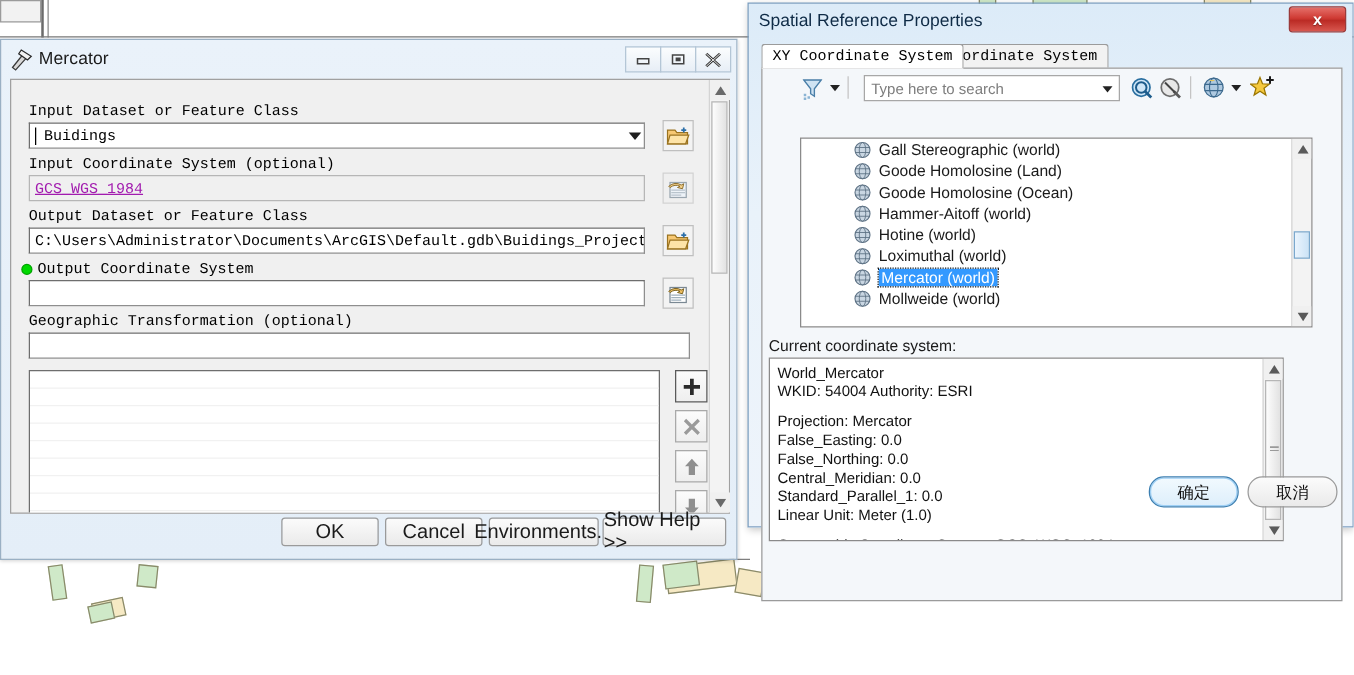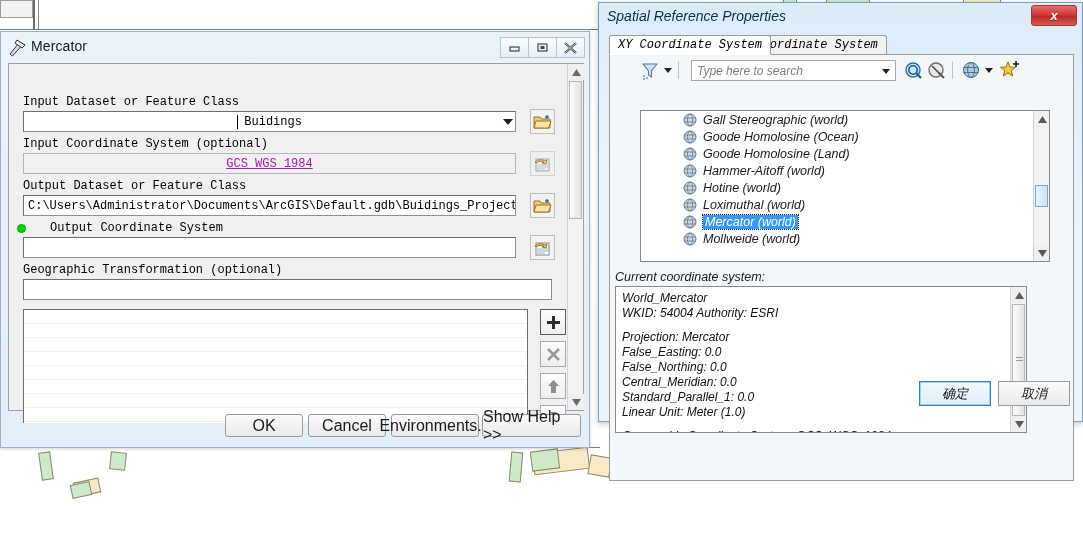--- a/index.html
+++ b/index.html
@@ -43,21 +43,21 @@
     width: 29px; height: 21px; border: 1px solid #b4c6d6;
     background: linear-gradient(to bottom,#fbfdfe,#e7eef6);
     display: flex; align-items: center; justify-content: center;
     margin-left: -1px; cursor: default;
   }
   .win-btn svg { display: block; }
   #project-body {
     position: absolute; left: 7px; top: 31px; width: 576px; height: 348px;
     background: #f0f0f0; border: 1px solid #a0a0a0;
   }
-  .pb-inner { position: absolute; left: 0; top: 13px; width: 560px; height: 100%; overflow: hidden; text-align: center; }
+  .pb-inner { position: absolute; left: 0; top: 0; width: 560px; height: 100%; overflow: hidden; }
   .field-label {
     position: absolute; font-family: "Liberation Mono", monospace;
     font-size: 12px; color: #000; white-space: nowrap;
   }
   .green-dot {
     position: absolute; width: 9px; height: 9px; border-radius: 50%;
     background: #00d900; border: 1px solid #00a400;
   }
   .tbox {
     position: absolute; background: #ffffff; border: 1px solid #8e8e8e;
@@ -110,21 +110,20 @@
     font-size: 16px; color: #1a1a1a; display: flex;
     align-items: center; justify-content: center; cursor: default;
   }
 
   
   #srp-dialog {
     left: 598px; top: 2px; width: 485px; height: 420px;
     border: 1px solid #7a9dc0;
     background: linear-gradient(to bottom,#dcebf8 0%, #e9f2fa 40%, #eef4fb 100%);
     box-shadow: 0 2px 6px rgba(0,0,0,.22);
-    font-style: italic;
   }
   #srp-titlebar { position: relative; height: 28px; }
   .srp-title-text {
     position: absolute; left: 8px; top: 5px; font-size: 14px; color: #0f2b46;
   }
   .srp-close {
     position: absolute; right: 5px; top: 2px; width: 46px; height: 21px;
     border: 1px solid #9a3a3a; border-radius: 3px;
     background: linear-gradient(to bottom,#e5706a 0%, #cf3a33 45%, #bb2b25 55%, #d8574f 100%);
     display: flex; align-items: center; justify-content: center;
@@ -171,21 +170,21 @@
   .cc-box {
     position: absolute; left: 5px; top: 231px; width: 412px; height: 147px;
     background: #ffffff; border: 1px solid #8a8a8a; overflow: hidden;
     padding: 4px 6px; font-size: 12px; color: #111; line-height: 15px;
   }
   .cc-box .ln { white-space: nowrap; }
   .cc-box .blank { height: 9px; }
   .srp-footer { position: absolute; left: 0; bottom: 0; width: 100%; height: 46px; }
   .cn-btn {
     position: absolute; height: 25px; width: 72px; border: 1px solid #9a9a9a;
-    border-radius: 0; background: linear-gradient(to bottom,#fbfbfb,#eaeaea);
+    border-radius: 12px; background: linear-gradient(to bottom,#fbfbfb,#eaeaea);
     display: flex; align-items: center; justify-content: center;
     font-size: 13px; color: #111;
   }
   .cn-btn.default {
     border-color: #3c7fb1;
     box-shadow: 0 0 0 1px #9fd0f5 inset;
     background: linear-gradient(to bottom,#f2fafe,#ddeefb);
   }
   .sep { position: absolute; width: 1px; background: #c4c4c4; }
 </style>
@@ -282,21 +281,21 @@
         </div>
         <div class="icon-btn" style="left:521px;top:116px;">
           <svg width="19" height="16" viewBox="0 0 19 16">
             <path d="M1 3 L7 3 L8.5 5 L17 5 L17 14 L1 14 Z" fill="#f7c873" stroke="#9a7320" stroke-width="1"></path>
             <path d="M3 7 L18 7 L15.5 14 L1 14 Z" fill="#fde3a7" stroke="#9a7320" stroke-width="1"></path>
             <path d="M14 1 L14 5 M12 3 L16 3" stroke="#2b6ea8" stroke-width="1.4"></path>
           </svg>
         </div>
 
         <div class="green-dot" style="left:8px;top:147px;"></div>
-        <div class="field-label" style="left:21px;top:144px;margin-left:20px;">Output Coordinate System</div>
+        <div class="field-label" style="left:21px;top:144px;">Output Coordinate System</div>
         <div class="tbox" style="left:14px;top:160px;width:493px;height:21px;">
           <span></span>
         </div>
         <div class="icon-btn" style="left:521px;top:158px;">
           <svg width="19" height="16" viewBox="0 0 19 16">
             <rect x="3" y="3" width="13" height="12" fill="#ffffff" stroke="#7a8893" stroke-width="1"></rect>
             <path d="M4 9 h11 M4 11 h11 M4 13 h8" stroke="#9fb0bd" stroke-width="1"></path>
             <path d="M2 6 q5 -4 10 -1 l2 -1 -1 4 -4 -1 2 -1 q-4 -2 -8 1 Z" fill="#f0c063" stroke="#7d6320" stroke-width=".8"></path>
           </svg>
         </div>
@@ -439,31 +438,31 @@
           <span class="lbl">Gall Stereographic (world)</span>
         </div>
         <div class="cs-row">
           <span class="globe">
             <svg width="14" height="14" viewBox="0 0 14 14">
                 <circle cx="7" cy="7" r="6" fill="#c9d6e2" stroke="#5d7184" stroke-width=".9"></circle>
                 <ellipse cx="7" cy="7" rx="2.6" ry="6" fill="none" stroke="#5d7184" stroke-width=".7"></ellipse>
                 <path d="M1.2 5 H12.8 M1.2 9 H12.8" stroke="#5d7184" stroke-width=".7"></path>
               </svg>
           </span>
+          <span class="lbl">Goode Homolosine (Land)</span>
+        </div>
+        <div class="cs-row">
+          <span class="globe">
+            <svg width="14" height="14" viewBox="0 0 14 14">
+                <circle cx="7" cy="7" r="6" fill="#c9d6e2" stroke="#5d7184" stroke-width=".9"></circle>
+                <ellipse cx="7" cy="7" rx="2.6" ry="6" fill="none" stroke="#5d7184" stroke-width=".7"></ellipse>
+                <path d="M1.2 5 H12.8 M1.2 9 H12.8" stroke="#5d7184" stroke-width=".7"></path>
+              </svg>
+          </span>
           <span class="lbl">Goode Homolosine (Ocean)</span>
-        </div>
-        <div class="cs-row">
-          <span class="globe">
-            <svg width="14" height="14" viewBox="0 0 14 14">
-                <circle cx="7" cy="7" r="6" fill="#c9d6e2" stroke="#5d7184" stroke-width=".9"></circle>
-                <ellipse cx="7" cy="7" rx="2.6" ry="6" fill="none" stroke="#5d7184" stroke-width=".7"></ellipse>
-                <path d="M1.2 5 H12.8 M1.2 9 H12.8" stroke="#5d7184" stroke-width=".7"></path>
-              </svg>
-          </span>
-          <span class="lbl">Goode Homolosine (Land)</span>
         </div>
         <div class="cs-row">
           <span class="globe">
             <svg width="14" height="14" viewBox="0 0 14 14">
                 <circle cx="7" cy="7" r="6" fill="#c9d6e2" stroke="#5d7184" stroke-width=".9"></circle>
                 <ellipse cx="7" cy="7" rx="2.6" ry="6" fill="none" stroke="#5d7184" stroke-width=".7"></ellipse>
                 <path d="M1.2 5 H12.8 M1.2 9 H12.8" stroke="#5d7184" stroke-width=".7"></path>
               </svg>
           </span>
           <span class="lbl">Hammer-Aitoff (world)</span>

